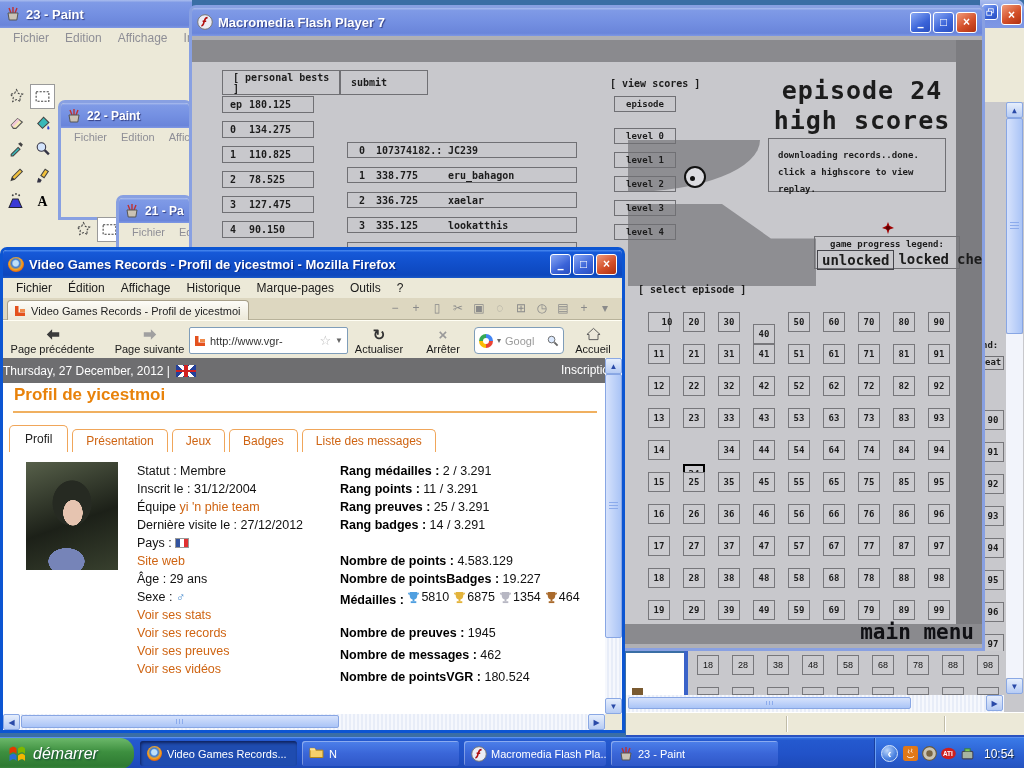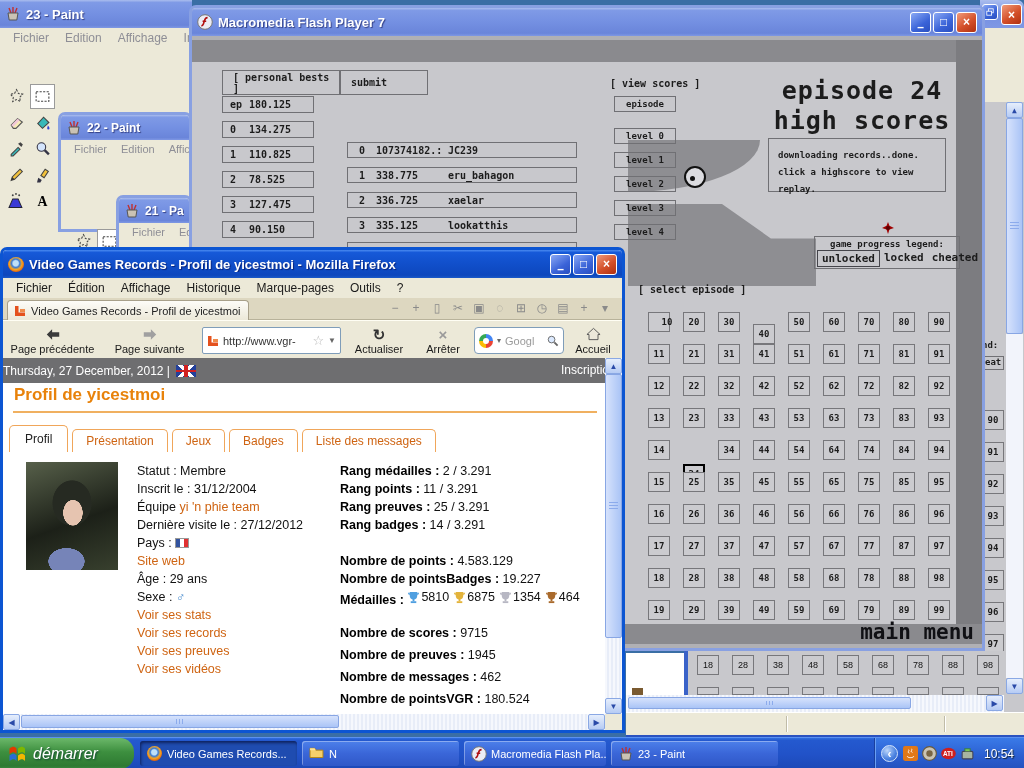--- a/index.html
+++ b/index.html
@@ -24,21 +24,21 @@
 .tbtn span{line-height:10px}
 .wicon{width:16px;height:16px;flex:0 0 16px}
 .menubar{position:absolute;left:0;right:0;height:20px;display:flex;align-items:center;gap:2px;padding-left:6px;background:#ece9d8;font-size:12px}
 .menu-item{padding:2px 7px;color:#1a1a1a}
 .menubar.gray .menu-item{color:#8e8e96}
 
 
 #paint23{left:0;top:0;width:192px;height:258px;border:0;border-radius:0;z-index:2}
 #paint23 .titlebar{border-radius:0}
 #paint23 .menubar{top:28px}
-#paint22{left:58px;top:112px;width:134px;height:120px;z-index:3}
+#paint22{left:58px;top:100px;width:134px;height:120px;z-index:3}
 #paint22 .titlebar{height:25px;font-size:12px}
 #paint22 .menubar{top:25px;height:18px;font-size:11px;gap:0}
 #paint21{left:116px;top:195px;width:76px;height:58px;z-index:4}
 #paint21 .titlebar{height:25px;font-size:12px}
 #paint21 .menubar{top:25px;height:18px;font-size:11px;gap:0}
 .toolbox{position:absolute;display:grid;grid-template-columns:25px 25px;grid-auto-rows:25px;gap:1px}
 #p23-tools{left:4px;top:84px}
 #p22-tools{left:10px;top:114px}
 .tool{display:flex;align-items:center;justify-content:center}
 .tool svg{width:17px;height:17px}
@@ -463,21 +463,21 @@
 
     <div class="abs" style="left:690px;top:186px;width:12px;height:12px">
         <svg viewBox="0 0 10 10" width="12" height="12">
           <path d="M5 0l1.2 3.2L10 5 6.2 6.2 5 10 3.8 6.2 0 5l3.8-1.8z" fill="#a00000"></path>
           <circle cx="5" cy="5" r="1.7" fill="#5a0000"></circle>
         </svg>
       </div>
 
     <div class="fs-box" style="left:622px;top:200px;width:146px;height:33px">
       <div style="text-align:center;font-size:9px;margin-top:2px">game progress legend:</div>
-      <div id="legend-items" style="display:flex;justify-content:space-between;padding:1px 2px;font-size:11px">
+      <div id="legend-items" style="display:flex;justify-content:space-between;padding:1px 2px;font-size:14px">
           <span class="legend-item boxed">unlocked</span>
           <span class="legend-item">locked</span>
           <span class="legend-item">cheated</span>
         </div>
     </div>
 
     <div class="abs" style="left:446px;top:248px;font-size:10px">[ select episode ]</div>
     <div id="ep-grid">
         <div class="gcell" style="left: 456px; top: 276px; padding-left: 16px;">10</div>
         <div class="gcell" style="left: 456px; top: 308px;">11</div>
@@ -629,21 +629,21 @@
       <span>Page précédente</span>
     </div>
     <div class="navbtn" style="left:99px;width:95px">
       <span class="nico">
           <svg viewBox="0 0 18 14" width="16" height="13">
             <path d="M10 1l6 6-6 6V9.5H2v-5h8z" fill="#a0a0a0"></path>
           </svg>
         </span>
       <span>Page suivante</span>
     </div>
-    <div class="field" style="left:199px;width:139px">
+    <div class="field" style="left:186px;width:159px">
       <span>
           <svg viewBox="0 0 12 12" width="12" height="12">
             <path d="M1 11V1h3.5v6.5H11V11z" fill="#e4511e"></path>
             <rect x="6" y="4" width="5" height="3" fill="#f08a4a"></rect>
           </svg>
         </span>
       <span class="url-text">http://www.vgr-</span>
       <span class="star-ico">☆</span>
       <span class="dd">▼</span>
     </div>
@@ -740,21 +740,20 @@
           </span><span class="medal">
             <svg viewBox="0 0 14 14">
               <path d="M3 1h8v4.2a4 4 0 0 1-8 0z" fill="#a96a2c"></path>
               <path d="M1 2h2v2.5A2.4 2.4 0 0 1 1 2zM13 2h-2v2.5A2.4 2.4 0 0 0 13 2z" fill="#a96a2c"></path>
               <rect x="6" y="8.5" width="2" height="2.5" fill="#a96a2c"></rect>
               <rect x="4" y="11" width="6" height="2" fill="#a96a2c"></rect>
             </svg>
             <span>464</span>
           </span></div>
         <div class="stat-gap"></div>
-        <div class="sline" style="height: 22px;"><b>Nombre de scores : </b><span>9715</span></div>
         <div class="sline" style="height: 22px;"><b>Nombre de preuves : </b><span>1945</span></div>
         <div class="sline" style="height: 22px;"><b>Nombre de messages : </b><span>462</span></div>
         <div class="sline" style="height: 22px;"><b>Nombre de pointsVGR : </b><span>180.524</span></div>
       </div>
     <div class="sbh" style="left:0;top:356px;width:602px;height:16px">
       <div class="sb-btn" style="left:0;top:0;height:16px">◀</div>
       <div class="sb-thumb" style="left:18px;top:1px;width:318px;height:13px">
           <span class="grip-h"></span>
         </div>
       <div class="sb-btn" style="left:585px;top:0;height:16px">▶</div>

